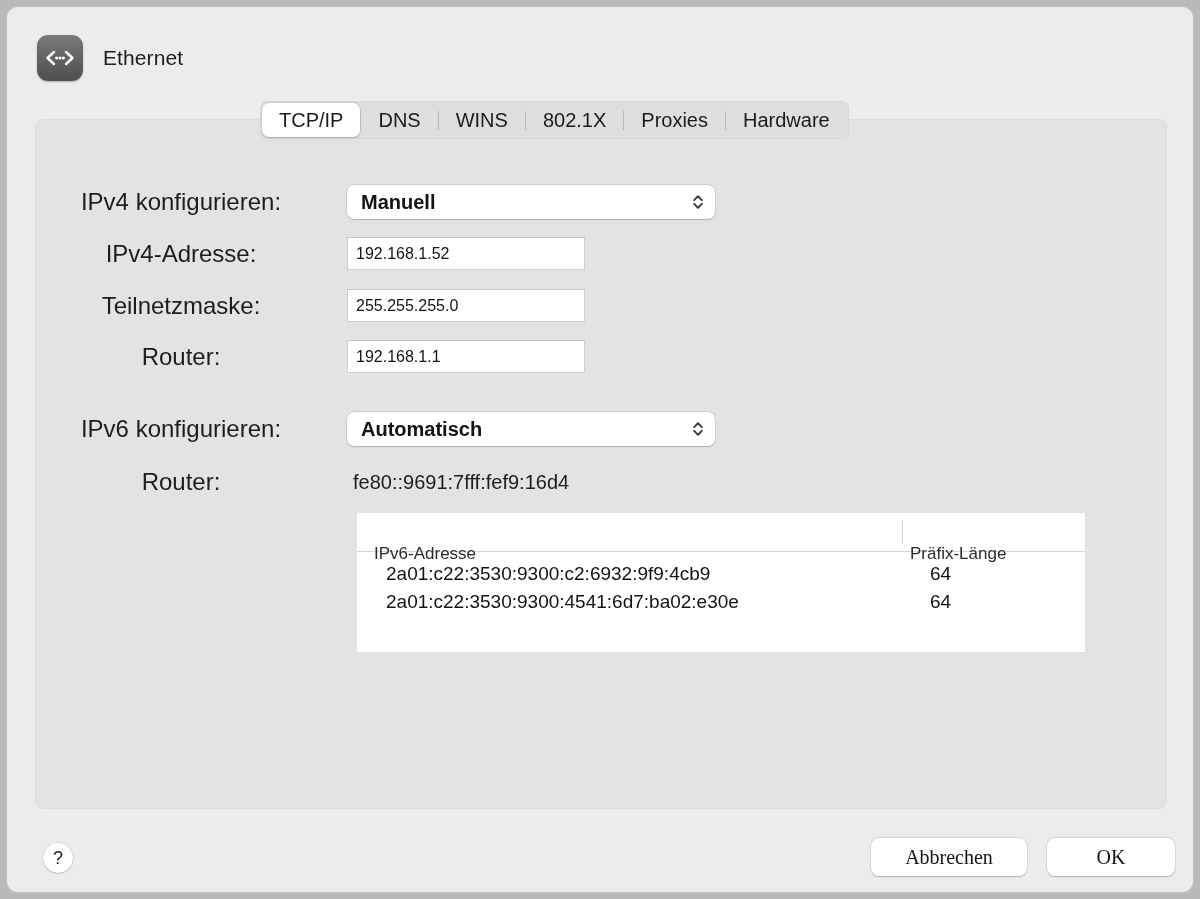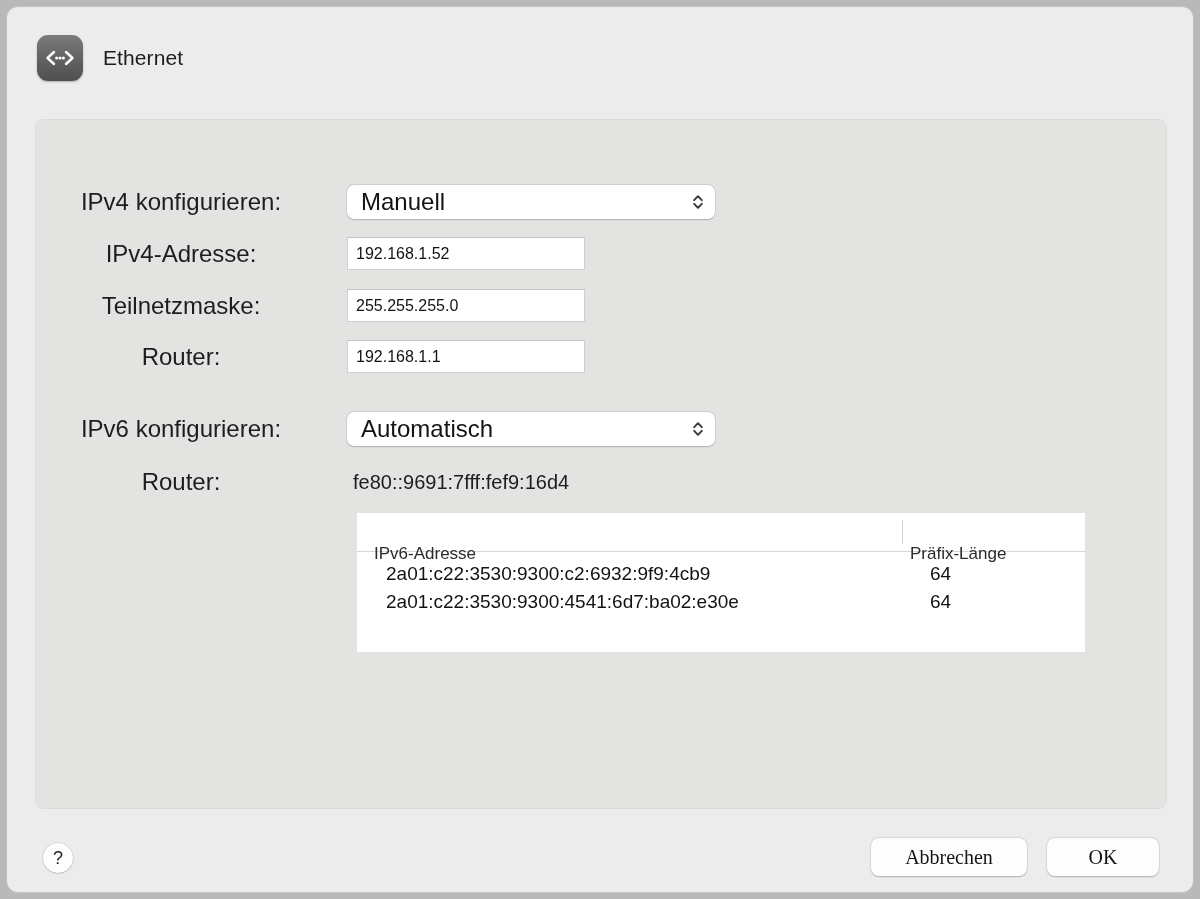--- a/index.html
+++ b/index.html
@@ -131,23 +131,24 @@
     border-radius: 7px;
     box-shadow: 0 0.5px 1.5px rgba(0,0,0,0.18), 0 0 0 0.5px rgba(0,0,0,0.12);
     display: flex;
     align-items: center;
     justify-content: space-between;
     padding: 0 10px 0 14px;
     box-sizing: border-box;
     cursor: default;
   }
   .popup-val {
-    font-size: 24px;
+    font-size: 20px;
     color: #131313;
     white-space: nowrap;
+    font-weight: bold;
   }
   .chev { display: block; }
 
   
   .tfield {
     width: 238px;
     height: 33px;
     background: #ffffff;
     border: 1px solid #cfcfcf;
     border-top-color: #c4c4c4;
@@ -241,40 +242,53 @@
     display: flex;
     align-items: center;
     justify-content: center;
     font-size: 20px;
     color: #141414;
     cursor: default;
     box-sizing: border-box;
     font-family: Liberation Serif, serif;
   }
   .btn-cancel { left: 864px; top: 831px; width: 156px; }
-  .btn-ok     { left: 1040px; top: 831px; width: 112px; }
+  .btn-ok     { left: 1040px; top: 831px; width: 128px; }
 </style>
 </head>
 <body>
 
 <div class="window">
 
   <div class="titlebar">
     <div class="app-icon">
       <svg width="30" height="16" viewBox="0 0 30 16" aria-hidden="true">
         <path d="M9 2 L2.5 8 L9 14" fill="none" stroke="#ffffff" stroke-width="2.4" stroke-linecap="round" stroke-linejoin="round"></path>
         <path d="M21 2 L27.5 8 L21 14" fill="none" stroke="#ffffff" stroke-width="2.4" stroke-linecap="round" stroke-linejoin="round"></path>
         <circle cx="11.6" cy="8" r="1.55" fill="#ffffff"></circle>
         <circle cx="15" cy="8" r="1.55" fill="#ffffff"></circle>
         <circle cx="18.4" cy="8" r="1.55" fill="#ffffff"></circle>
       </svg>
     </div>
     <div class="title-text">Ethernet</div>
   </div>
 
+  <div class="tabbar">
+    <div class="tab selected">TCP/IP</div>
+    <div class="tab-sep"></div>
+    <div class="tab">DNS</div>
+    <div class="tab-sep"></div>
+    <div class="tab">WINS</div>
+    <div class="tab-sep"></div>
+    <div class="tab">802.1X</div>
+    <div class="tab-sep"></div>
+    <div class="tab">Proxies</div>
+    <div class="tab-sep"></div>
+    <div class="tab">Hardware</div>
+  </div>
 
   <div class="panel"></div>
 
   <div class="form">
 
     <div class="row" style="left:20px; top:178px;">
       <div class="lbl">IPv4 konfigurieren:</div>
       <div class="popup">
         <span class="popup-val">Manuell</span>
         <svg class="chev" width="14" height="20" viewBox="0 0 14 20" aria-hidden="true">

